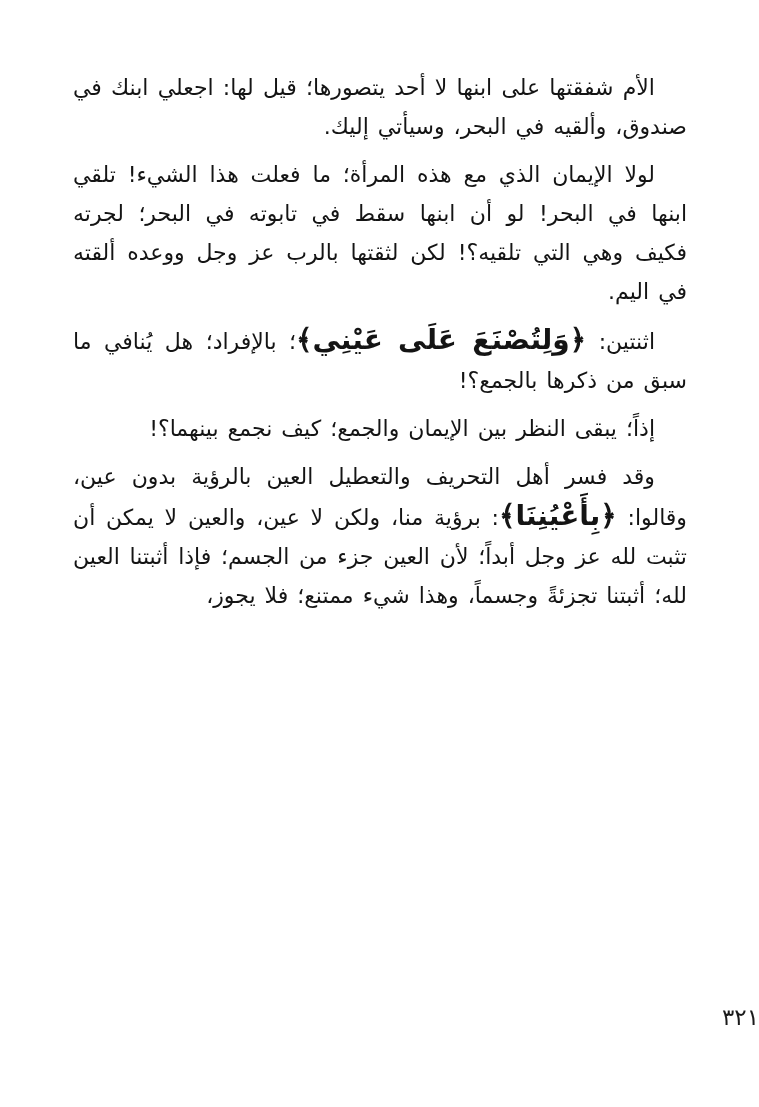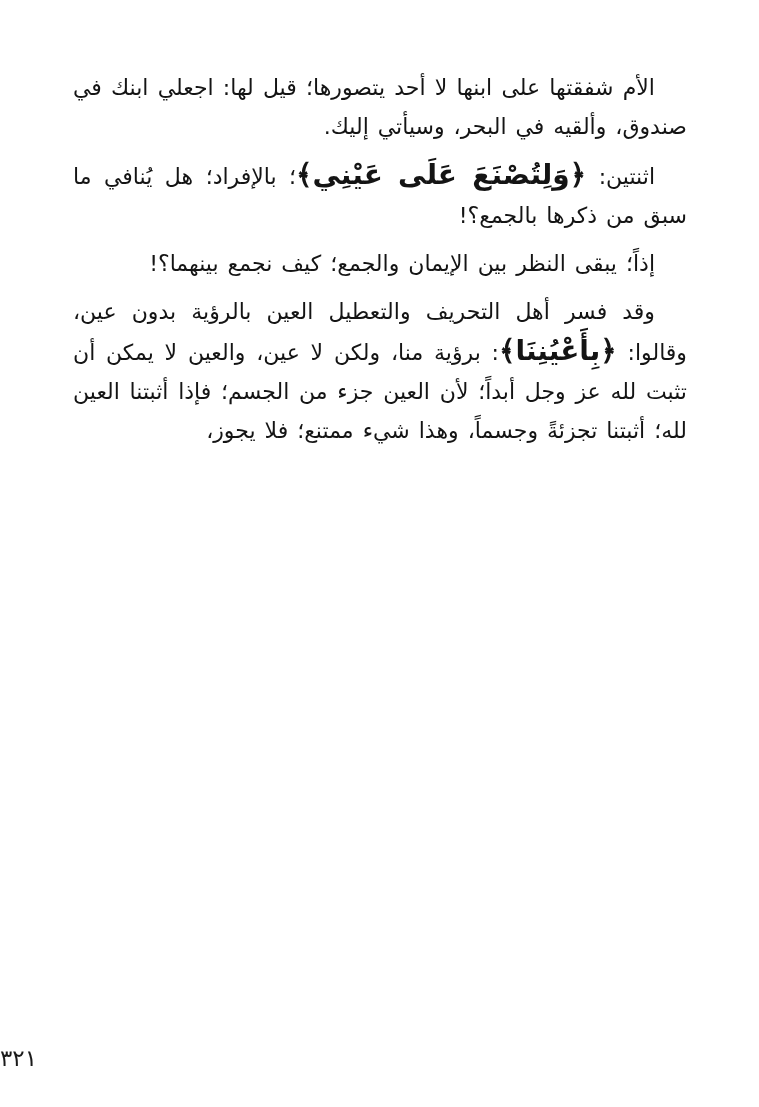--- a/index.html
+++ b/index.html
@@ -32,37 +32,38 @@
     text-align: justify;
     text-indent: 32px;
     word-spacing: 2px;
   }
   .quran {
     font-size: 28px;
     font-weight: bold;
   }
   .footer {
     position: absolute;
-    top: 1041px;
+    top: 1000px;
     left: 0;
     width: 100%;
-    text-align: left;
+    text-align: right;
   }
   .page-number {
     font-size: 23px;
     letter-spacing: 4px;
     color: #1a1a1a;
   }
 </style>
 </head>
 <body>
 
 <div class="page">
   <div class="text-block" id="text-block">
       <p class="para"><span class="text-run">الأم شفقتها على ابنها لا أحد يتصورها؛ قيل لها: اجعلي ابنك في صندوق، وألقيه في البحر، وسيأتي إليك.</span></p>
+      <p class="para"><span class="text-run">لولا الإيمان الذي مع هذه المرأة؛ ما فعلت هذا الشيء! تلقي ابنها في البحر! لو أن ابنها سقط في تابوته في البحر؛ لجرته فكيف وهي التي تلقيه؟! لكن لثقتها بالرب عز وجل ووعده ألقته في اليم.</span></p>
       <p class="para"><span class="text-run">اثنتين: </span><span class="quran">﴿وَلِتُصْنَعَ عَلَى عَيْنِي﴾</span><span class="text-run">؛ بالإفراد؛ هل يُنافي ما سبق من ذكرها بالجمع؟!</span></p>
       <p class="para"><span class="text-run">إذاً؛ يبقى النظر بين الإيمان والجمع؛ كيف نجمع بينهما؟!</span></p>
       <p class="para"><span class="text-run">وقد فسر أهل التحريف والتعطيل العين بالرؤية بدون عين، وقالوا: </span><span class="quran">﴿بِأَعْيُنِنَا﴾</span><span class="text-run">: برؤية منا، ولكن لا عين، والعين لا يمكن أن تثبت لله عز وجل أبداً؛ لأن العين جزء من الجسم؛ فإذا أثبتنا العين لله؛ أثبتنا تجزئةً وجسماً، وهذا شيء ممتنع؛ فلا يجوز،</span></p>
     </div>
   <div class="footer">
     <span class="page-number">٣٢١</span>
   </div>
 </div>
 
 </body></html>

